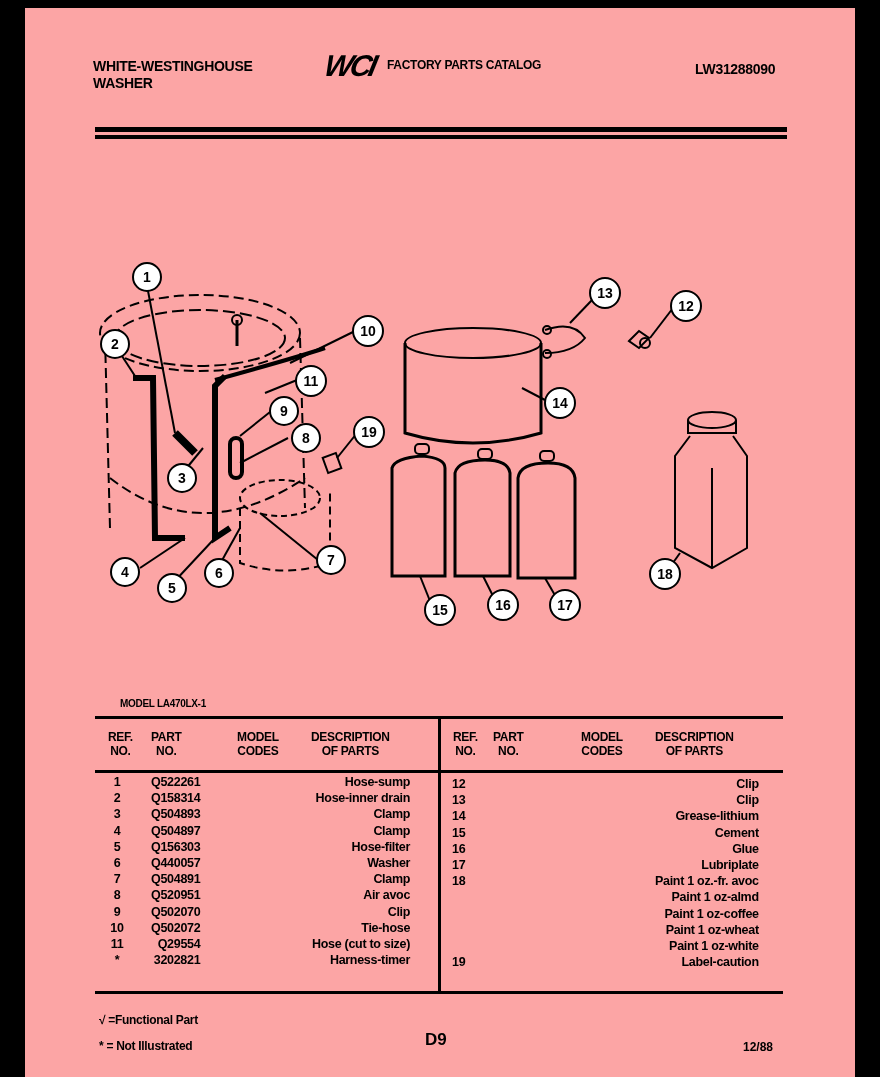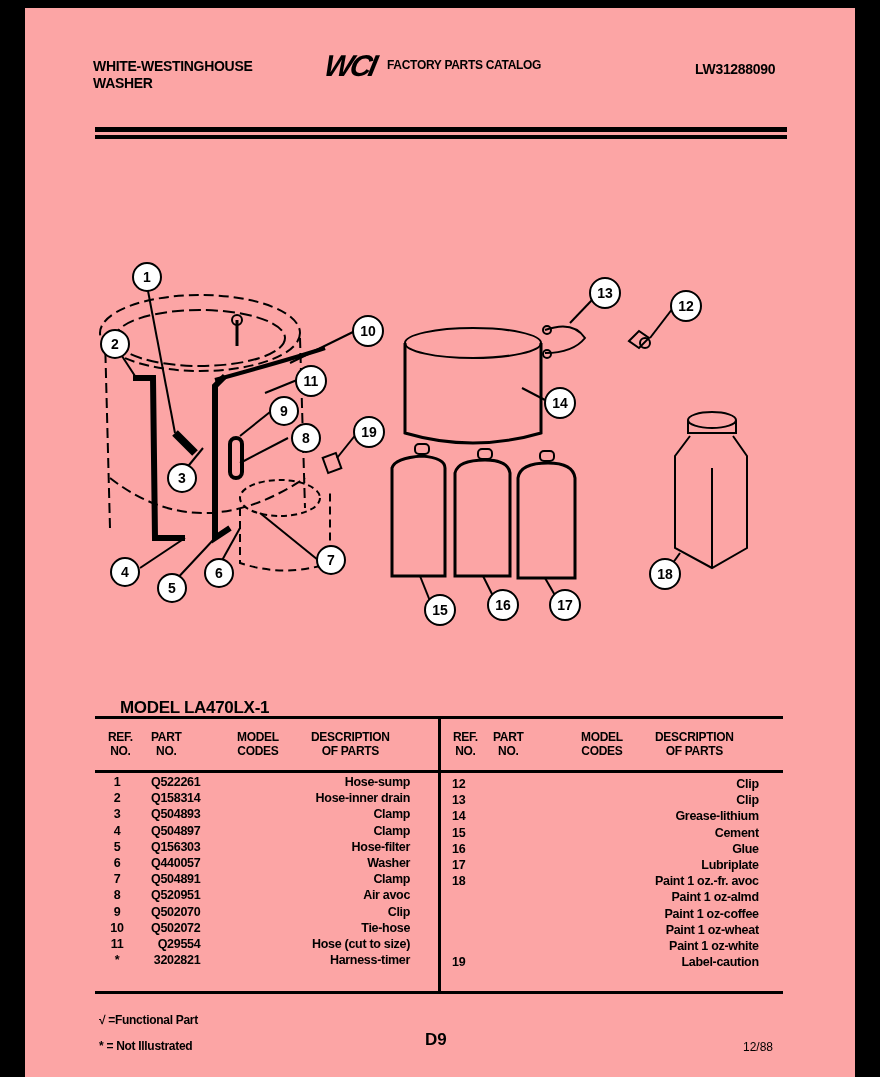--- a/index.html
+++ b/index.html
@@ -8,30 +8,30 @@
   .page { position:absolute; left:25px; top:8px; width:830px; height:1069px; background:#fca5a5; }
   .abs { position:absolute; }
   .hdr-left { left:68px; top:50px; font-size:14px; font-weight:bold; line-height:17px; letter-spacing:-0.3px; }
   .logo { left:300px; top:43px; font-size:30px; font-weight:bold; font-style:italic; letter-spacing:-3px;
           transform:skewX(-12deg); line-height:30px; }
   .catalog-title { left:362px; top:50px; font-size:12px; font-weight:bold; letter-spacing:-0.3px; }
   .catalog-no { left:670px; top:53px; font-size:14px; font-weight:bold; letter-spacing:-0.3px; }
   .rule-thick { left:70px; top:119px; width:692px; height:5px; background:#000; }
   .rule-thin { left:70px; top:127px; width:692px; height:4px; background:#000; }
   svg.diagram { position:absolute; left:0; top:0; }
-  .model-line { left:70px; top:690px; font-size:17px; font-weight:bold; letter-spacing:-0.3px;padding-left:25px; }
+  .model-line { left:70px; top:690px; font-size:10px; font-weight:bold; letter-spacing:-0.3px;padding-left:25px; }
   .tbl-top { left:70px; top:708px; width:688px; height:3px; background:#000; }
   .tbl-head-rule { left:70px; top:762px; width:688px; height:3px; background:#000; }
   .tbl-bottom { left:70px; top:983px; width:688px; height:3px; background:#000; }
   .tbl-divider { left:413px; top:708px; width:3px; height:275px; background:#000; }
   .th { font-size:12px; font-weight:bold; line-height:14px; letter-spacing:-0.3px;text-align:center; }
   .row { font-size:12.5px; font-weight:bold; line-height:16.2px; letter-spacing:-0.3px; white-space:nowrap;text-align:right; }
   .footer { font-size:12px; font-weight:bold; letter-spacing:-0.3px; }
   .page-code { left:400px; top:1022px; font-size:17px; font-weight:bold; }
-  .date { left:718px; top:1032px; font-size:12px; font-weight:normal; }
+  .date { left:718px; top:1032px; font-size:12px; font-weight:bold; }
   .num-circle { font-family:"Liberation Sans", sans-serif; font-weight:bold; font-size:14px; }
 </style>
 </head>
 <body>
 
 <div class="page">
 
   <div class="abs hdr-left">
     <div>WHITE-WESTINGHOUSE</div>
     <div>WASHER</div>

